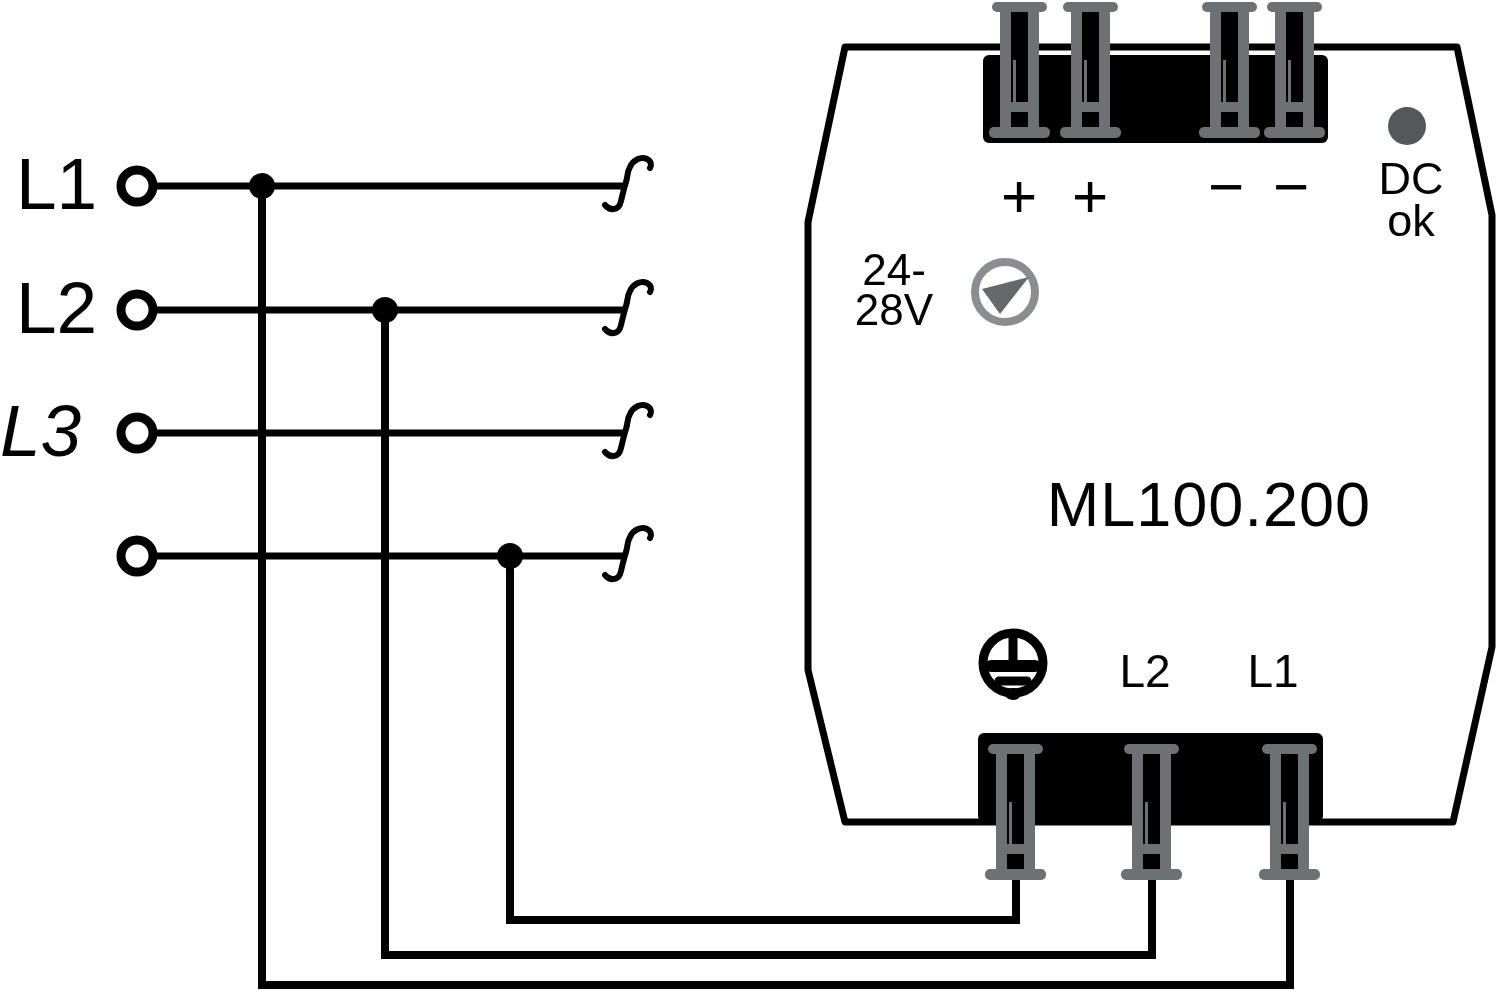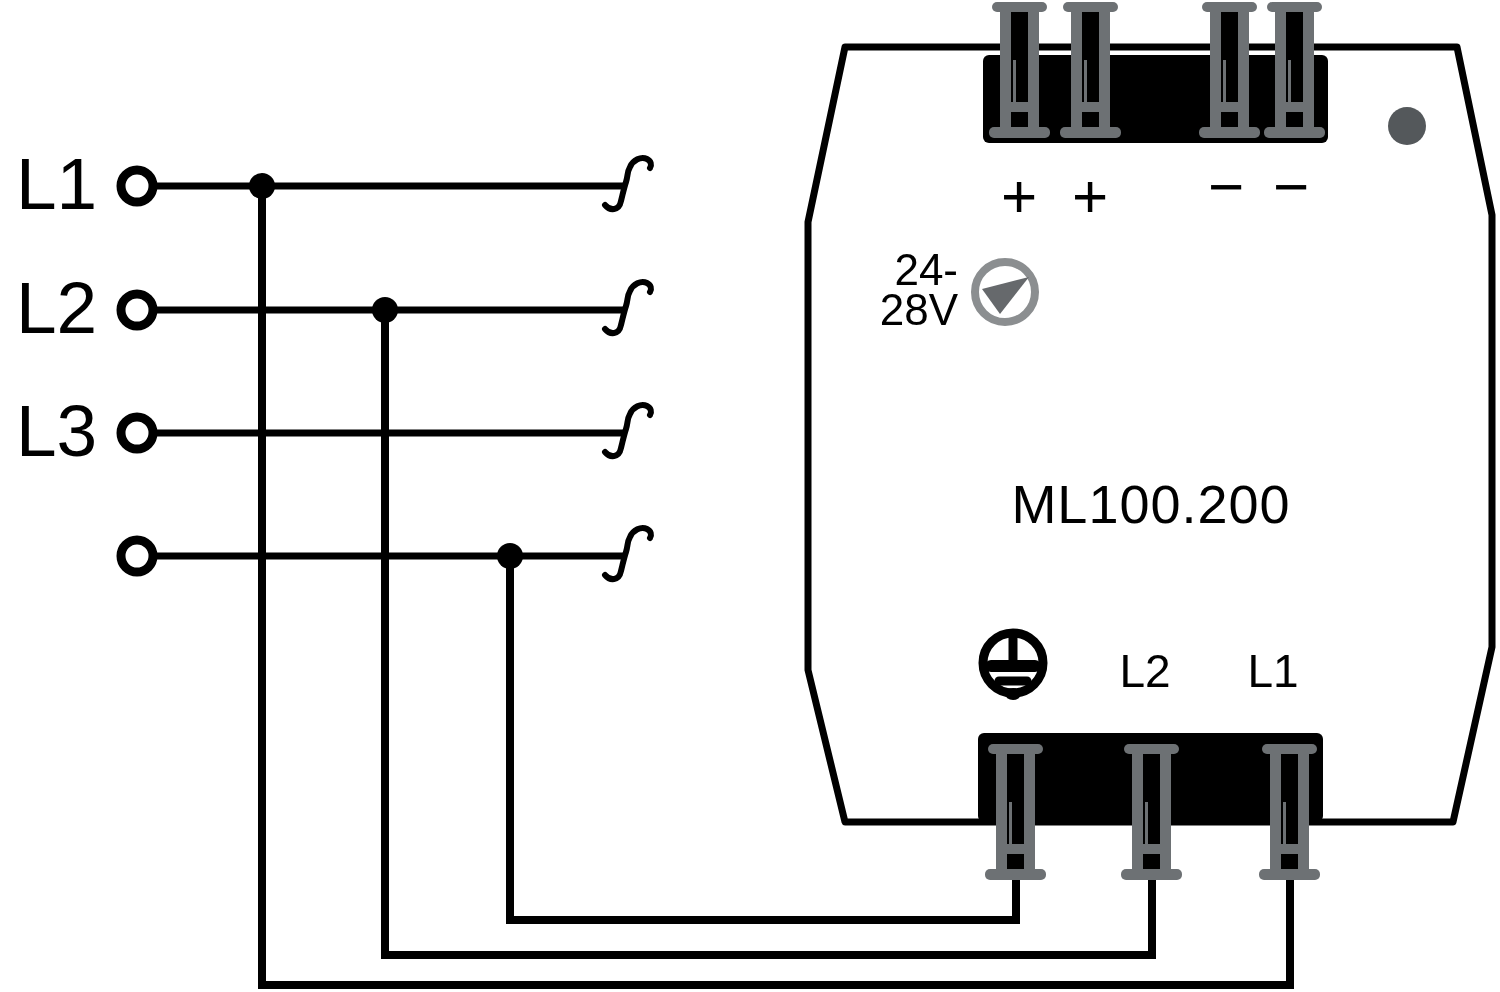--- a/index.html
+++ b/index.html
@@ -26,21 +26,21 @@
   .block{fill:var(--ink);}
   .gnd{stroke:var(--ink);stroke-linecap:round;fill:none;}
   .knob-ring{fill:none;stroke:var(--ring);stroke-width:8;}
   .knob-tri{fill:var(--tri);}
   .led{fill:var(--led);}
   .label{position:absolute;white-space:nowrap;color:var(--ink);}
   .in-label{font-size:73px;line-height:72px;font-weight:400;}
   .pm-label{font-size:62px;line-height:64px;width:80px;text-align:center;font-weight:300;}
   .volt-label{font-size:44px;line-height:40px;width:128px;text-align:right;font-weight:300;}
   .dc-label{font-size:45px;line-height:42px;width:140px;text-align:center;font-weight:300;}
-  .model-label{font-size:54px;line-height:64px;width:440px;text-align:center;font-weight:300;letter-spacing:1px;}
+  .model-label{font-size:63px;line-height:64px;width:440px;text-align:right;font-weight:300;letter-spacing:1px;}
   .out-label{font-size:46px;line-height:46px;width:120px;text-align:center;font-weight:300;}
   
   .term{position:absolute;width:55px;height:136px;}
   .term .slot{position:absolute;left:9px;right:9px;top:4px;bottom:5px;background:var(--ink);}
   .term .cap{position:absolute;left:0;right:0;top:0;height:10px;background:var(--tg);border-radius:5px;}
   .term .foot{position:absolute;left:-3px;right:-3px;bottom:0;height:11px;background:var(--tg);border-radius:5px;}
   .term .rail-l{position:absolute;left:8px;width:11px;top:3px;bottom:6px;background:var(--tg);}
   .term .rail-r{position:absolute;right:8px;width:11px;top:3px;bottom:6px;background:var(--tg);}
   .term .rung{position:absolute;left:8px;right:8px;top:100px;height:10px;background:var(--tg);}
   .term .pin{position:absolute;left:21px;width:3px;top:58px;height:44px;background:var(--tg);}
@@ -156,29 +156,33 @@
       <div class="rail-l"></div>
       <div class="rail-r"></div>
       <div class="rung"></div>
       <div class="pin"></div>
       <div class="cap"></div>
       <div class="foot"></div>
   </div>
 
   <div class="label in-label" style="left:16px;top:148px;">L1</div>
   <div class="label in-label" style="left:16px;top:272px;">L2</div>
-  <div class="label in-label" style="left:16px;top:395px;">L3</div>
+  <div class="label in-label" style="left:0;top:395px;font-style:italic;">L3</div>
 
   <div class="label pm-label" style="left:979px;top:164px;">+</div>
   <div class="label pm-label" style="left:1050px;top:164px;">+</div>
   <div class="label pm-label" style="left:1186px;top:155px;">−</div>
   <div class="label pm-label" style="left:1251px;top:155px;">−</div>
 
+  <div class="label dc-label" style="left:1341px;top:158px;">
+    <div>DC</div>
+    <div>ok</div>
+  </div>
 
-  <div class="label volt-label" style="left:830px;top:250px;">
+  <div class="label volt-label" style="left:830px;top:250px;text-align:center;">
     <div>24-</div>
     <div>28V</div>
   </div>
 
   <div class="label model-label" style="left:931px;top:472px;">ML100.200</div>
 
   <div class="label out-label" style="left:1085px;top:648px;">L2</div>
   <div class="label out-label" style="left:1213px;top:648px;">L1</div>
 
 </div>

